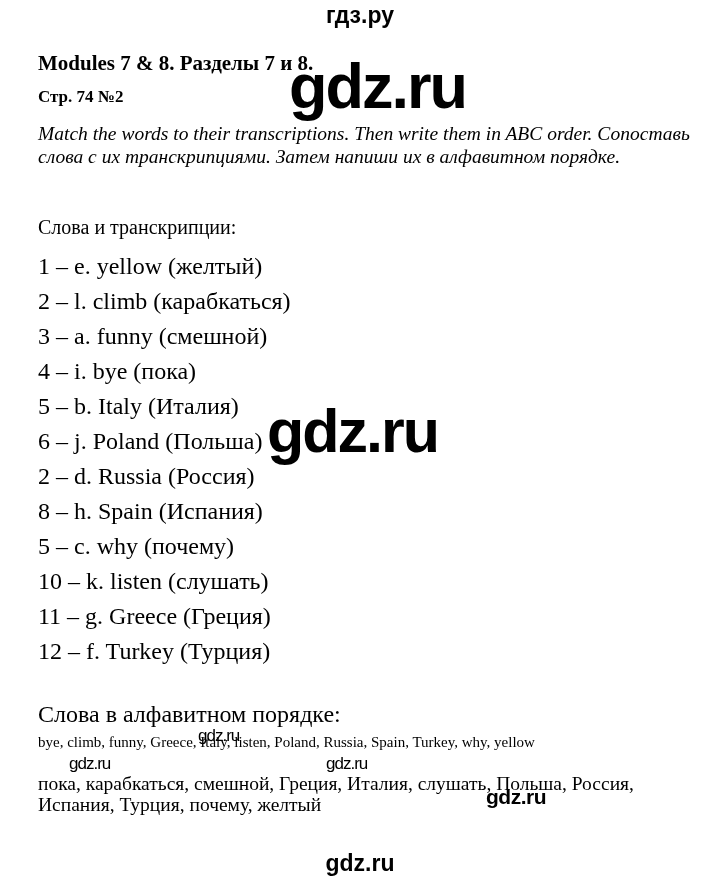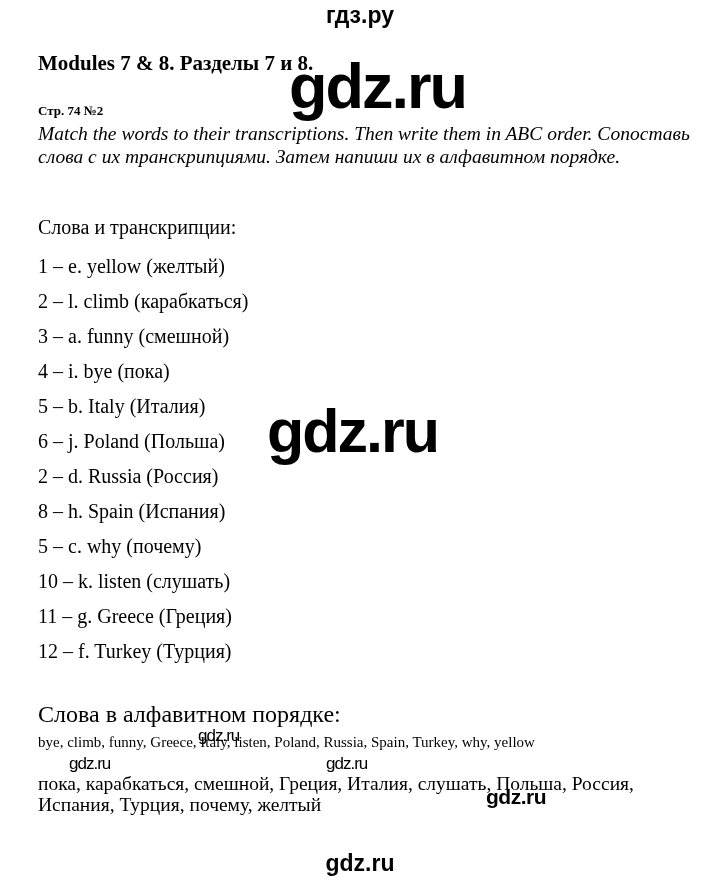--- a/index.html
+++ b/index.html
@@ -28,41 +28,41 @@
     text-align: center;
     font-family: "Liberation Sans", sans-serif;
     font-weight: 700; font-size: 23px; line-height: 26px;
   }
   
   .modules-heading {
     position: absolute; top: 51px; left: 38px;
     font-weight: 700; font-size: 21px; line-height: 24px;
   }
   .page-ref {
-    position: absolute; top: 99px; left: 38px;
-    font-weight: 700; font-size: 13px; line-height: 24px;
+    position: absolute; top: 85px; left: 38px;
+    font-weight: 700; font-size: 17px; line-height: 24px;
   }
   
   .task-text {
     position: absolute; top: 122px; left: 38px; width: 660px;
     font-size: 19.5px; line-height: 23px; font-style: italic;
   }
   
   .match-label {
     position: absolute; top: 216px; left: 38px;
     font-size: 20px; line-height: 22px;
   }
   .alpha-label {
     position: absolute; top: 703px; left: 38px;
     font-size: 24px; line-height: 22px;
   }
   
   .match-item {
     position: absolute; left: 38px;
-    font-size: 20px; line-height: 22px;
+    font-size: 24px; line-height: 22px;
     white-space: nowrap;
   }
   
   .alpha-en {
     position: absolute; top: 731px; left: 38px; width: 660px;
     font-size: 15px; line-height: 22px;
   }
   .alpha-ru {
     position: absolute; top: 774px; left: 38px; width: 640px;
     font-size: 19.5px; line-height: 20.5px;

